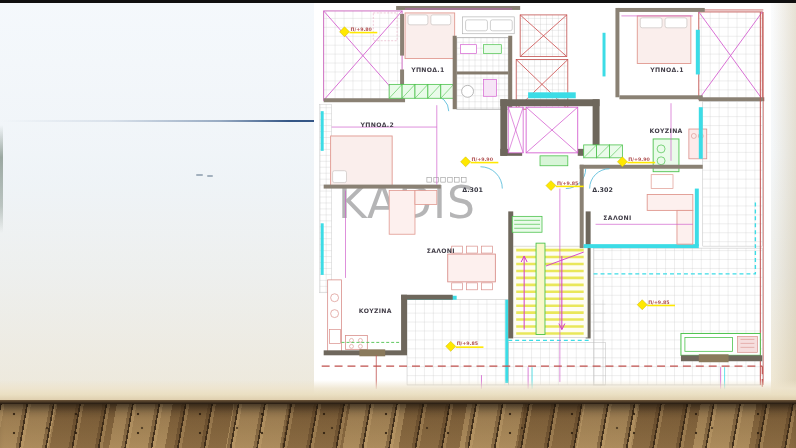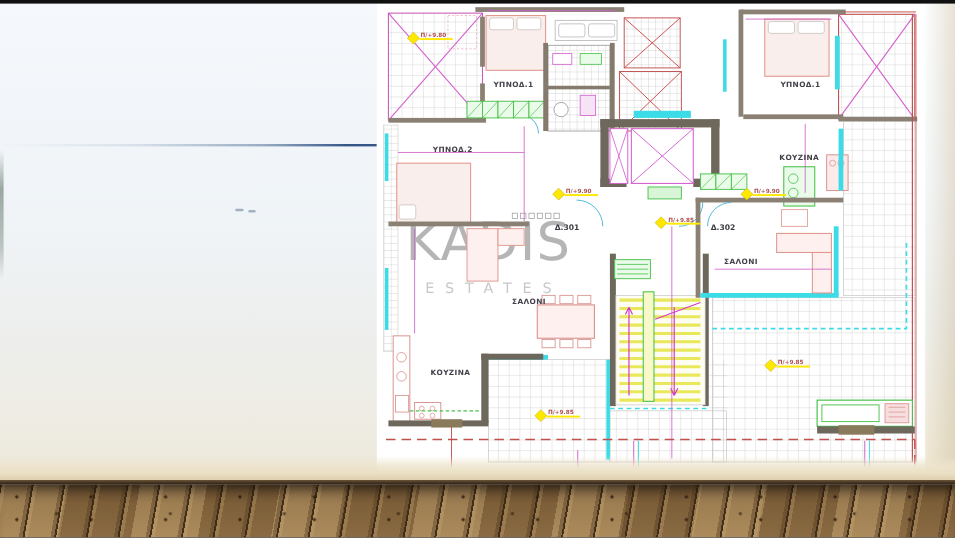--- a/index.html
+++ b/index.html
@@ -48,21 +48,20 @@
     <div class="sea-line"></div>
     <div class="sea-speck" style="left:196px;top:172px;width:7px;"></div>
     <div class="sea-speck" style="left:207px;top:173px;width:6px;"></div>
     <div class="left-sliver"></div>
   </div>
   <div class="right-shade"></div>
 
   <div class="plan-poster">
     <div class="watermark">
       <div class="wm-title">KADIS</div>
-      <div class="wm-sub">ESTATES</div>
     </div>
 
     <svg class="plan-svg" width="457" height="391" viewBox="314 3 457 394">
       <defs>
         <pattern id="tile" width="9" height="9" patternUnits="userSpaceOnUse">
           <path d="M9 0H0V9" fill="none" stroke="#c6c6c6" stroke-width="0.6"></path>
         </pattern>
         <pattern id="tileS" width="6" height="6" patternUnits="userSpaceOnUse">
           <path d="M6 0H0V6" fill="none" stroke="#b9b9b9" stroke-width="0.5"></path>
         </pattern>

